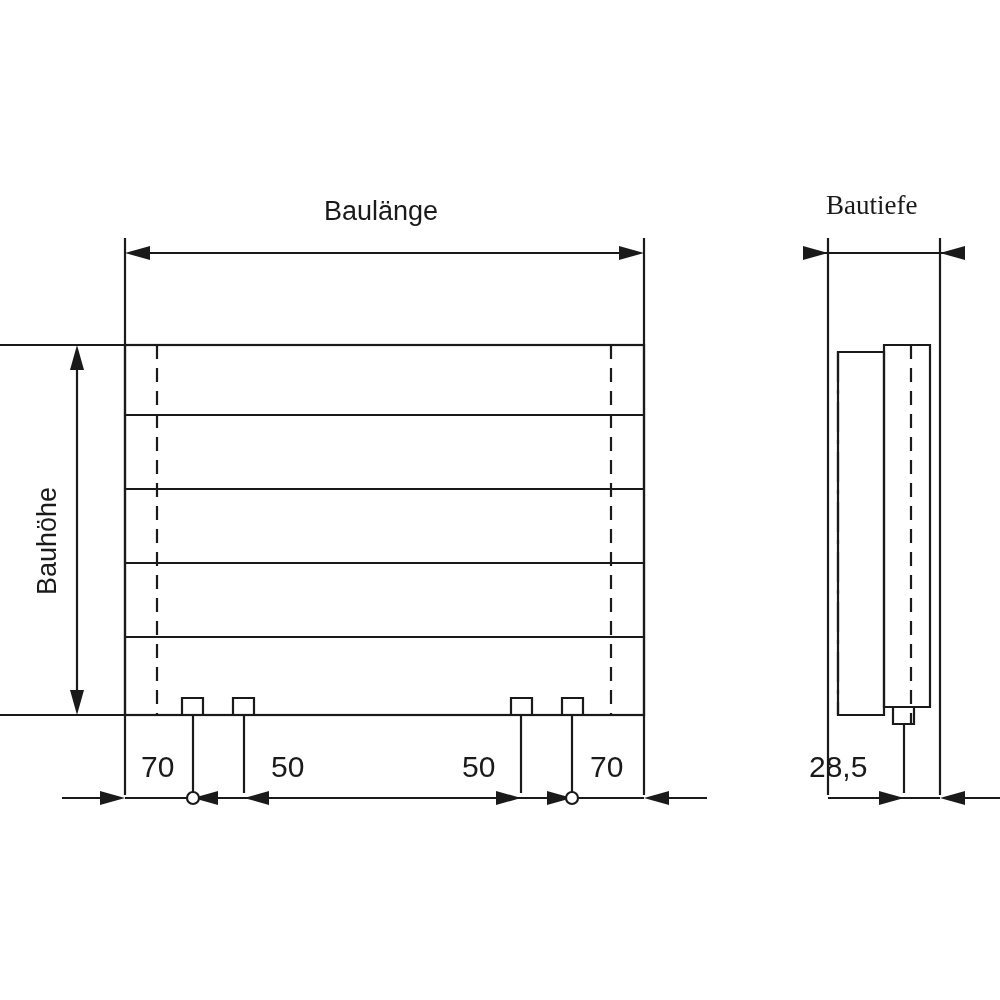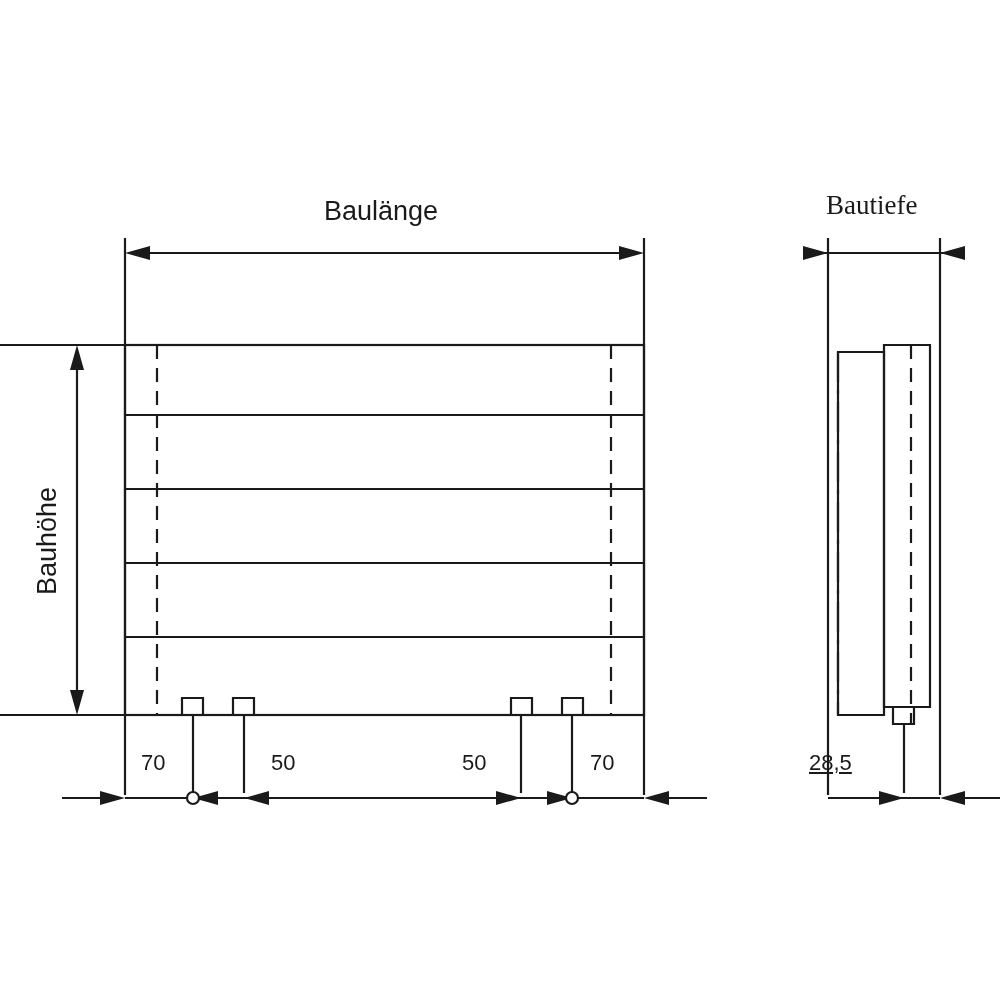--- a/index.html
+++ b/index.html
@@ -25,21 +25,21 @@
   .lbl {
     position: absolute;
     color: #1a1a1a;
     font-family: "Liberation Sans", sans-serif;
     white-space: nowrap;
   }
   .lbl-big {
     font-size: 27px;
   }
   .lbl-dim {
-    font-size: 22px;
+    font-size: 30px;
     text-align: center;
   }
   .rot {
     transform: rotate(-90deg);
     transform-origin: left top;
   }
 </style>
 </head>
 <body>
 
@@ -133,15 +133,15 @@
   <div class="lbl lbl-big" style="left:826px; top:190px;font-family:Liberation Serif, serif;">Bautiefe</div>
 
   <div class="lbl lbl-dim" style="left:141px; top:750px;">70</div>
 
   <div class="lbl lbl-dim" style="left:271px; top:750px;">50</div>
 
   <div class="lbl lbl-dim" style="left:462px; top:750px;">50</div>
 
   <div class="lbl lbl-dim" style="left:590px; top:750px;">70</div>
 
-  <div class="lbl lbl-dim" style="left:809px; top:750px;text-decoration:underline;">28,5</div>
+  <div class="lbl lbl-dim" style="left:809px; top:750px;">28,5</div>
 
 </div>
 
 </body></html>

